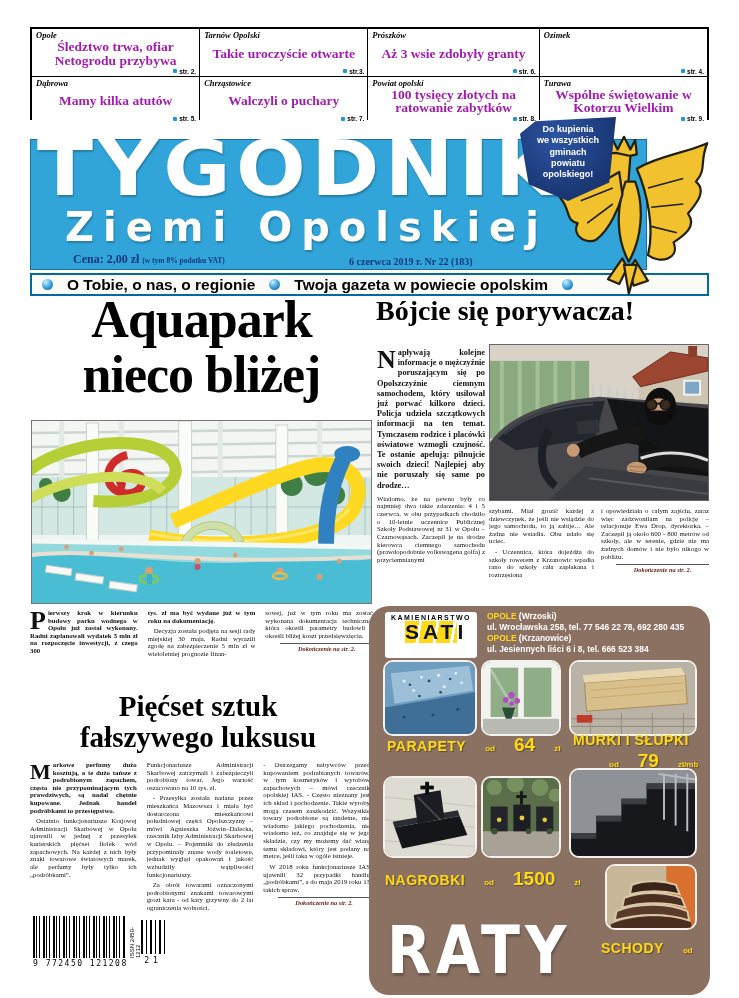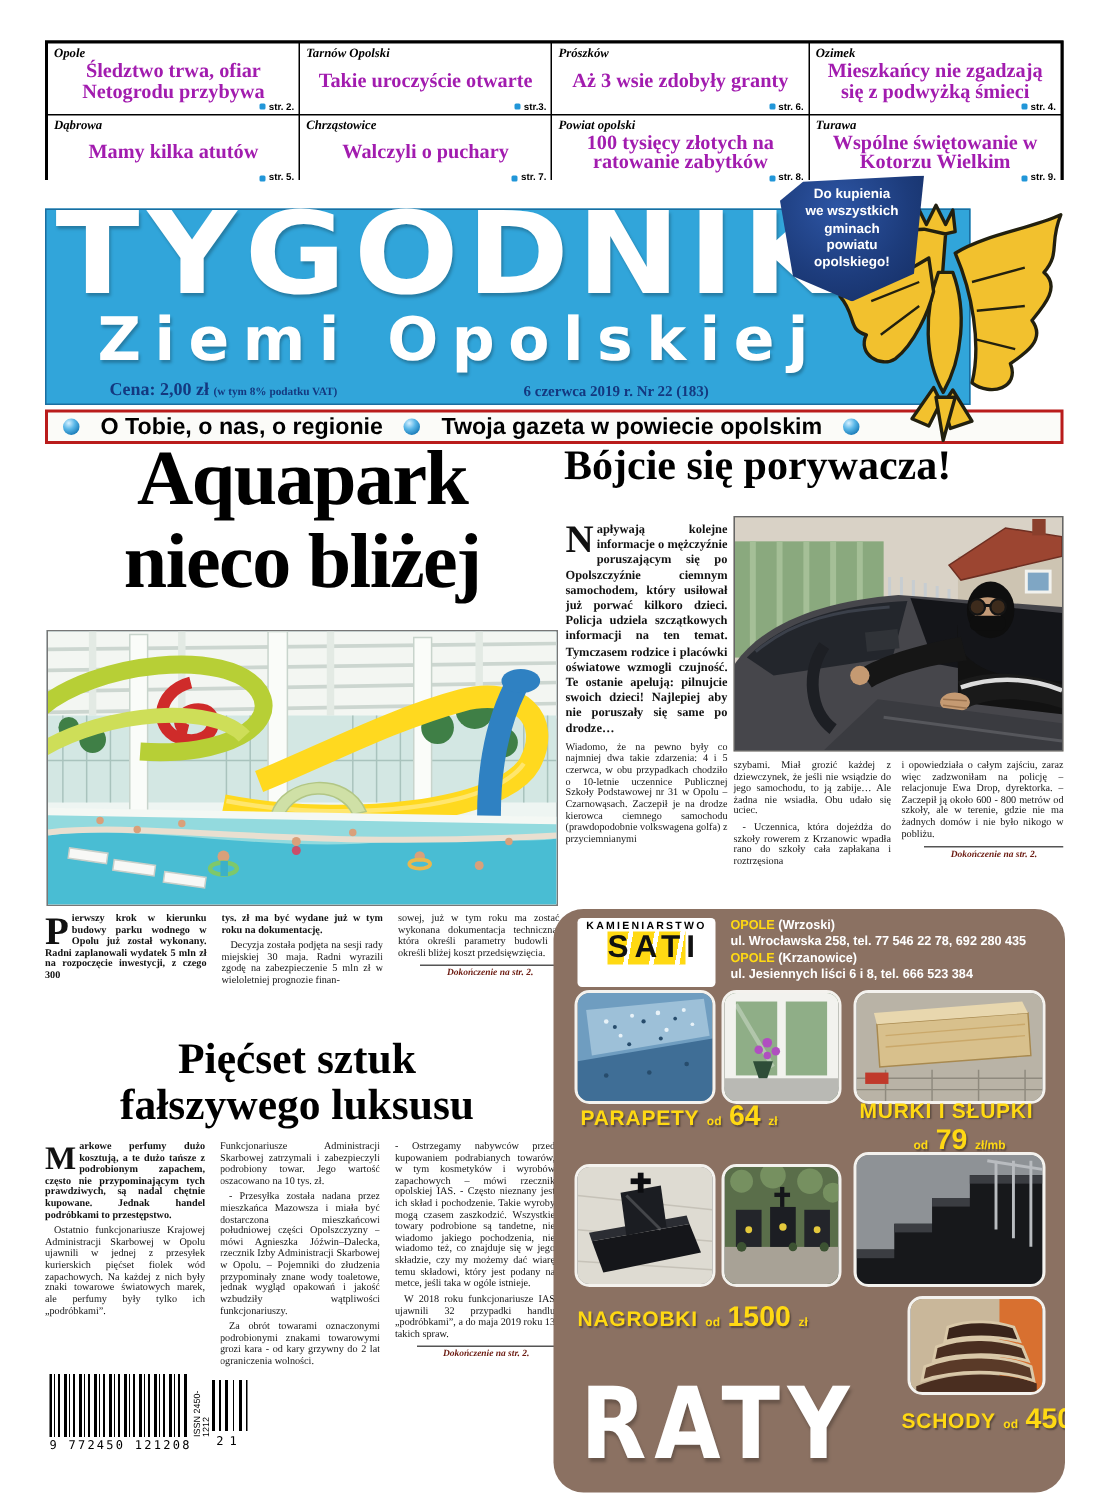--- a/index.html
+++ b/index.html
@@ -33,21 +33,21 @@
   .mh-date { position:absolute; left:318px; bottom:2px; color:#14387f; font-weight:bold; font-size:10px; }
 
   .badge { position:absolute; left:520px; top:117px; width:96px; height:84px; z-index:6;
     background:radial-gradient(circle at 40% 25%, #2d55a4 0%, #1d3c7c 55%, #142c60 100%);
     clip-path:polygon(16% 5%, 100% 0, 93% 78%, 50% 100%, 9% 80%, 0 20%);
     color:#fff; font-family:"Liberation Sans",sans-serif; font-weight:bold; font-size:9px; line-height:1.25;
     text-align:center; white-space:pre-line; padding-top:7px; }
   .eagle { position:absolute; left:552px; top:124px; width:160px; height:176px; z-index:5; }
 
   .tagline { position:absolute; left:30px; top:273px; width:679px; height:23px;
-    background:#fbfbf8; border:2px solid #b91c1c; display:flex; align-items:center; gap:14px; padding:0 10px;
+    background:#fbfbf8; border:2px solid #0369a1; display:flex; align-items:center; gap:14px; padding:0 10px;
     font-family:"Liberation Sans",sans-serif; font-weight:bold; font-size:15.5px; color:#000; z-index:2; }
   .sphere { width:11px; height:11px; border-radius:50%; flex:0 0 auto;
     background:radial-gradient(circle at 35% 28%, #d6f0ff 0%, #59b7e8 38%, #0d6fae 85%); }
 
   
   .h-serif { font-weight:bold; color:#000; white-space:pre-line; text-align:center; }
   .bodytxt { font-size:6.8px; line-height:1.12; text-align:justify; color:#111; }
   .bodytxt p { margin-bottom:3px; }
   .bodytxt p.ind { text-indent:6px; }
   .lead { font-weight:bold; }
@@ -82,21 +82,21 @@
     border-radius:3px; overflow:hidden; text-align:center; }
   .ad-logo-top { font-size:7px; font-weight:bold; letter-spacing:1.5px; padding-top:2px; color:#000; }
   .ad-logo-name { font-size:21px; font-weight:bold; line-height:22px; color:#111; letter-spacing:4px;
     background:repeating-linear-gradient(100deg,#ffd913 0 14px,#fff 14px 17px); display:block; margin:0 20px; }
   .ad-logo-web { background:#15803d; font-size:8px; font-weight:bold; color:#000; padding:1.5px 0;margin-top:32px; }
   .ad-contact { position:absolute; left:118px; top:5px; width:220px; color:#fff; font-weight:bold;
     font-size:8.7px; line-height:11px; transform:scaleX(.97); transform-origin:left top; }
   .yel { color:#ffd913; }
   .ad-ph { position:absolute; background:#888; border:2.5px solid #f4f2ee; border-radius:10px; overflow:hidden; }
   .ad-ph svg { display:block; width:100%; height:100%; }
-  .ad-label { position:absolute; color:#ffd913; font-weight:bold; display:flex; align-items:baseline; gap:5px;
+  .ad-label { position:absolute; color:#ffd913; font-weight:bold; display:flex; align-items:baseline; gap:19px;
     text-shadow:1px 1px 1px rgba(0,0,0,.35); }
   .ad-label .nm { font-size:14px; letter-spacing:.5px; }
   .ad-label .od { font-size:8px; }
   .ad-label .pr { font-size:19px; }
   .ad-label .un { font-size:8px; }
   .raty { position:absolute; left:18px; top:306px; color:#fff; font-weight:bold; font-size:56px;
     letter-spacing:5px; transform:scaleY(1.18) scaleX(1.02); transform-origin:left top;
     font-family:"DejaVu Sans",sans-serif; text-shadow:1px 2px 2px rgba(0,0,0,.25); }
 
   
@@ -137,21 +137,20 @@
     <div class="tz">
       <div class="tz-region">Prószków</div>
       <div class="tz-title">Aż 3 wsie zdobyły granty</div>
       <div class="tz-ref">
           <span class="tz-dot"></span>
           <span>str. 6.</span>
         </div>
     </div>
     <div class="tz">
       <div class="tz-region">Ozimek</div>
-      <div class="tz-title">Mieszkańcy nie zgadzają się z podwyżką śmieci</div>
       <div class="tz-ref">
           <span class="tz-dot"></span>
           <span>str. 4.</span>
         </div>
     </div>
     <div class="tz">
       <div class="tz-region">Dąbrowa</div>
       <div class="tz-title">Mamy kilka atutów</div>
       <div class="tz-ref">
           <span class="tz-dot"></span>

